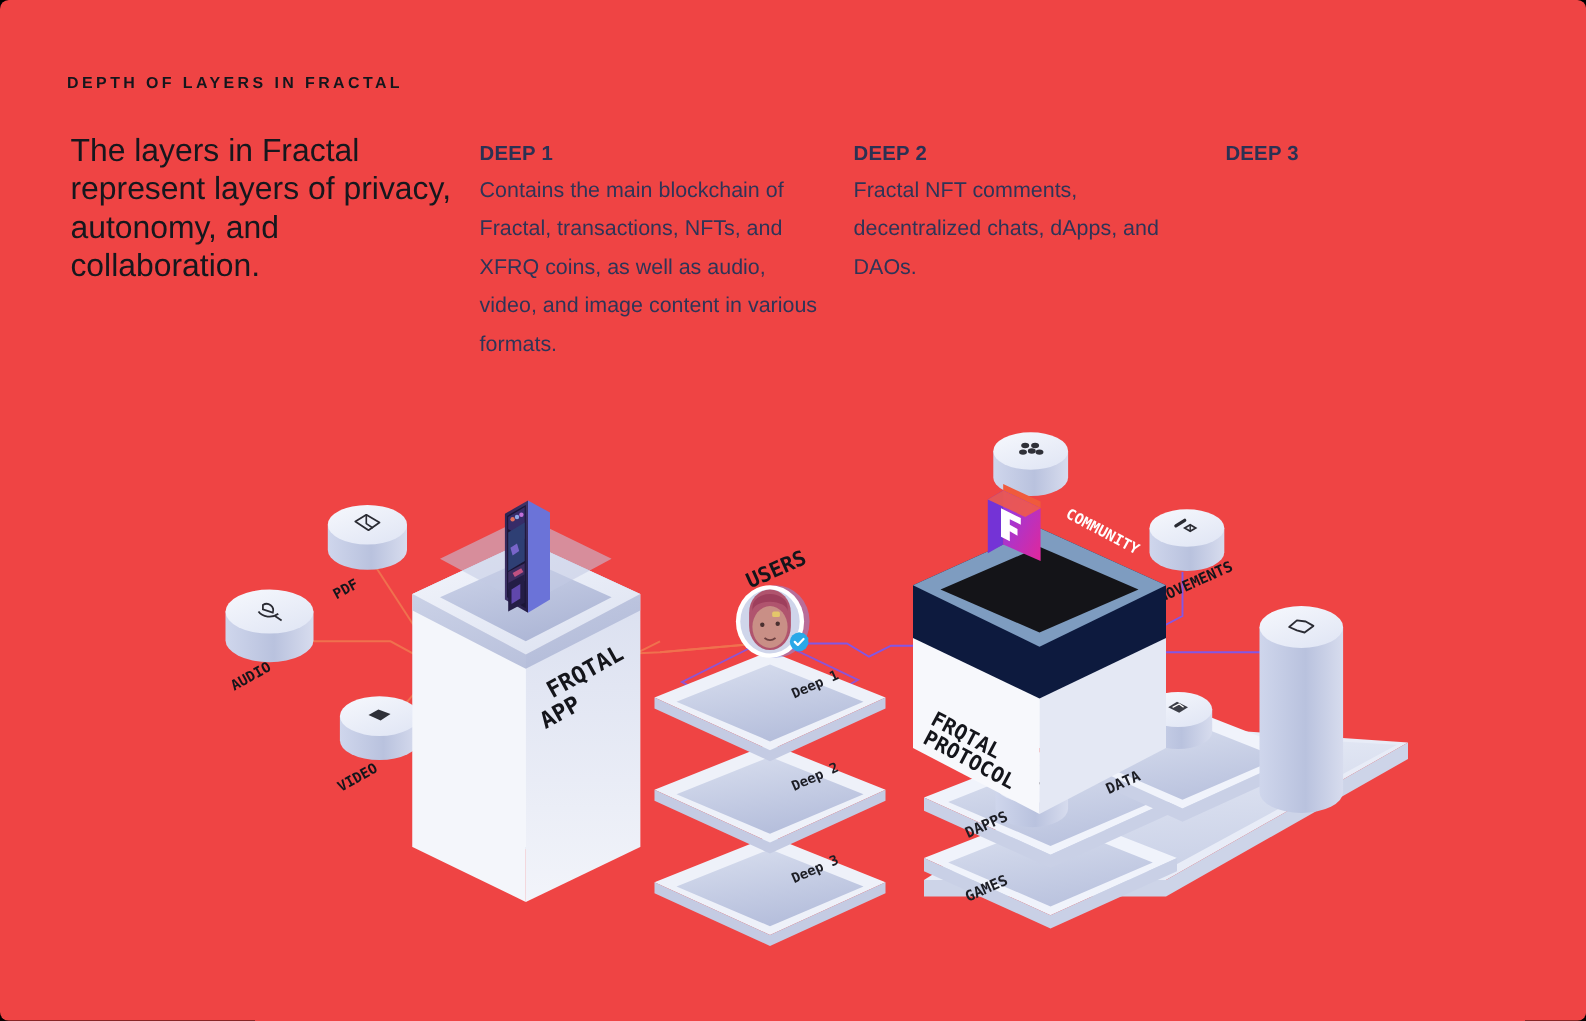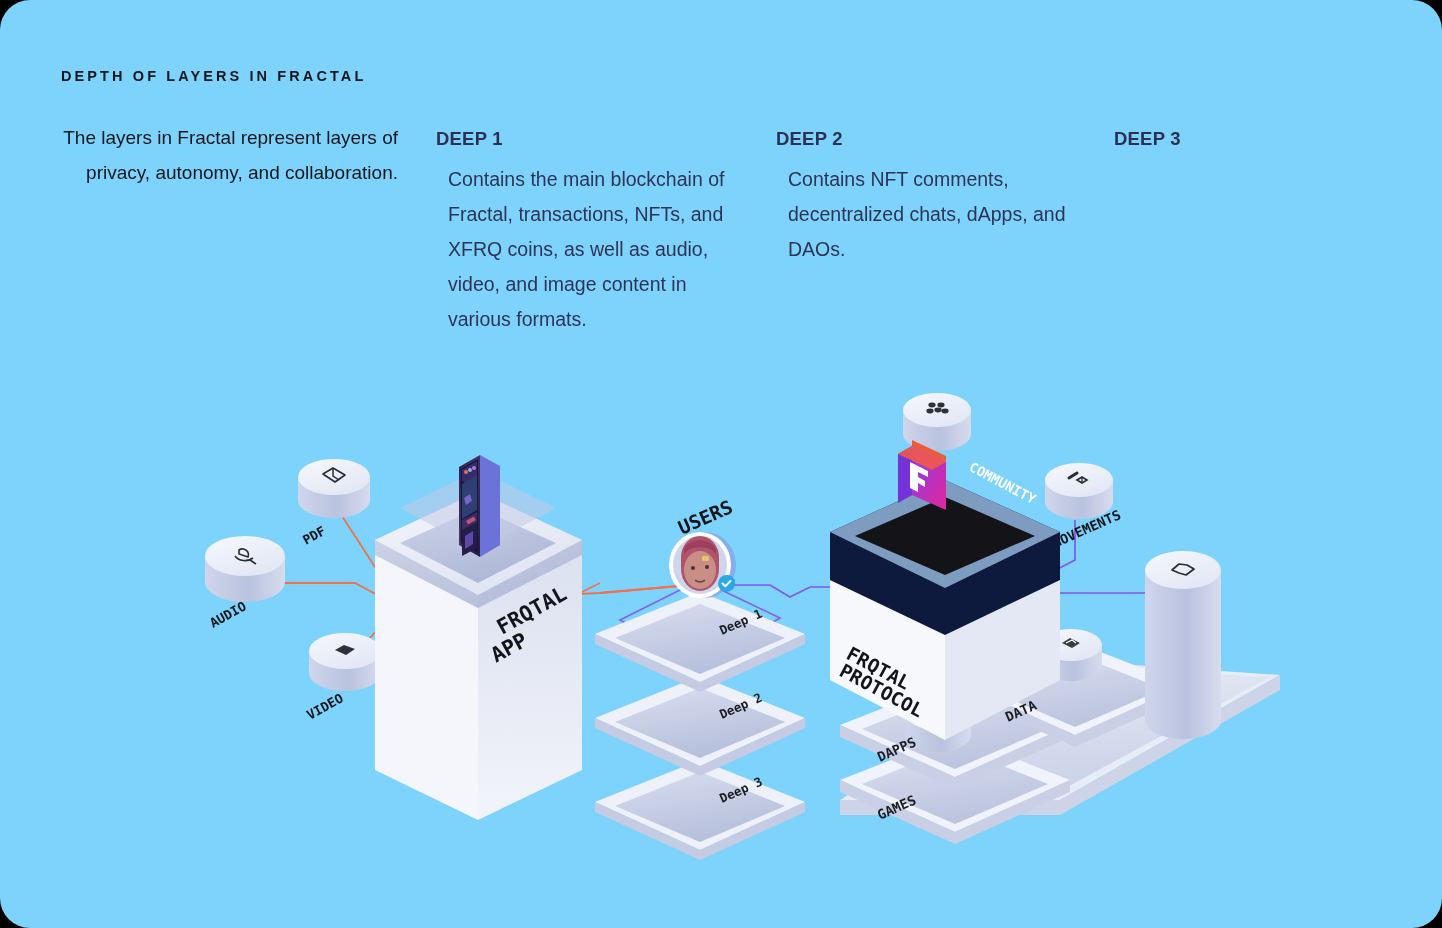--- a/index.html
+++ b/index.html
@@ -11,64 +11,63 @@
   body {
     width: 1442px;
     height: 928px;
     overflow: hidden;
     font-family: "Liberation Sans", sans-serif;
   }
   #page {
     position: relative;
     width: 1442px;
     height: 928px;
-    background: #7dd3fc;
-    border-radius: 30px;
+    background: #ef4444;
+    border-radius: 8px;
     overflow: hidden;
     box-sizing: border-box;
   }
 
   
   .eyebrow {
     position: absolute;
     left: 61px;
     top: 68px;
     font-size: 14.5px;
     font-weight: 700;
     letter-spacing: 3.1px;
     color: #15161c;
     white-space: nowrap;
   }
   .lead {
     position: absolute;
-    left: 48px;
+    left: 64px;
     top: 120px;
     width: 350px;
-    font-size: 19px;
+    font-size: 29px;
     line-height: 35px;
     color: #16171d;
     font-weight: 400;
-    text-align: right;
   }
   .col {
     position: absolute;
     top: 128px;
   }
   .col-1 { left: 436px; width: 310px; }
   .col-2 { left: 776px; width: 312px; }
   .col-3 { left: 1114px; width: 270px; }
   .col h3 {
     margin: 0 0 6px 0;
     font-size: 18.5px;
     font-weight: 700;
     color: #2c3153;
     letter-spacing: 0.2px;
   }
   .col p {
-    margin: 12px;
+    margin: 0;
     font-size: 19.5px;
     line-height: 35px;
     color: #2f3457;
     font-weight: 400;
   }
 
   
   #illustration {
     position: absolute;
     left: 0;
@@ -101,21 +100,21 @@
 
   <div class="eyebrow">DEPTH OF LAYERS IN FRACTAL</div>
   <div class="lead">The layers in Fractal represent layers of privacy, autonomy, and collaboration.</div>
 
   <div class="col col-1">
     <h3>DEEP 1</h3>
     <p>Contains the main blockchain of Fractal, transactions, NFTs, and XFRQ coins, as well as audio, video, and image content in various formats.</p>
   </div>
   <div class="col col-2">
     <h3>DEEP 2</h3>
-    <p>Contains NFT comments, decentralized chats, dApps, and DAOs.</p>
+    <p>Fractal NFT comments, decentralized chats, dApps, and DAOs.</p>
   </div>
   <div class="col col-3">
     <h3>DEEP 3</h3>
   </div>
 
   <div id="illustration">
   <svg width="1442" height="548" viewBox="0 0 1442 548" xmlns="http://www.w3.org/2000/svg">
     <defs>
       <linearGradient id="gTopLight" x1="0" y1="0" x2="0.6" y2="1">
         <stop offset="0%" stop-color="#f4f6fc"></stop>

